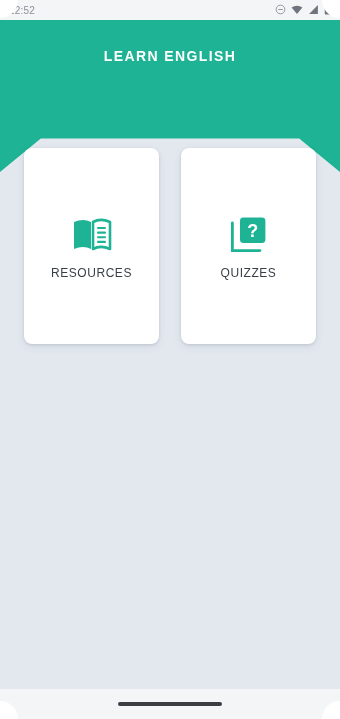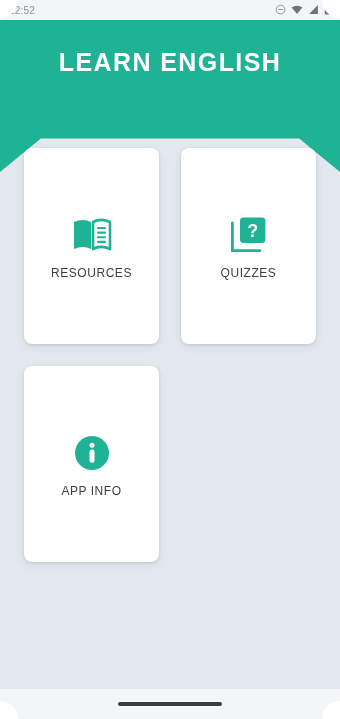--- a/index.html
+++ b/index.html
@@ -74,21 +74,21 @@
     -webkit-clip-path: polygon(0 0, 100% 0, 100% 100%, 88% 78%, 12% 78%, 0 100%);
     clip-path: polygon(0 0, 100% 0, 100% 100%, 88% 78%, 12% 78%, 0 100%);
   }
   #header-title {
     position: absolute;
     top: 28px;
     left: 0;
     width: 100%;
     text-align: center;
     color: #ffffff;
-    font-size: 25px;
+    font-size: 14px;
     font-weight: bold;
     letter-spacing: 1.4px;
     font-family: "Liberation Sans", sans-serif;
   }
 
   
   #grid {
     position: absolute;
     top: 148px;
     left: 24px;
@@ -208,30 +208,20 @@
       <span class="card-icon">
         <svg width="40" height="40" viewBox="0 0 40 40">
           <path d="M3.4 8 L3.4 35.6 L31 35.6" fill="none" stroke="#1EB394" stroke-width="2.8" stroke-linecap="round"></path>
           <rect x="11" y="2.6" width="25.4" height="25.4" rx="3.4" fill="#1EB394"></rect>
           <text x="23.7" y="22.3" text-anchor="middle" font-family="Liberation Sans, sans-serif" font-size="18" font-weight="bold" fill="#ffffff">?</text>
         </svg>
       </span>
       <span class="card-label">QUIZZES</span>
     </div>
 
-    <div class="card">
-      <span class="card-icon">
-        <svg width="38" height="38" viewBox="0 0 38 38">
-          <circle cx="19" cy="19" r="17" fill="#1EB394"></circle>
-          <circle cx="19" cy="11.2" r="2.5" fill="#ffffff"></circle>
-          <rect x="16.5" y="15.6" width="5" height="13.2" rx="2.2" fill="#ffffff"></rect>
-        </svg>
-      </span>
-      <span class="card-label">APP INFO</span>
-    </div>
 
   </div>
 
   <div id="nav-bar">
     <div id="nav-pill"></div>
   </div>
 
   <div class="corner tl"></div>
   <div class="corner tr"></div>
   <div class="corner bl"></div>

